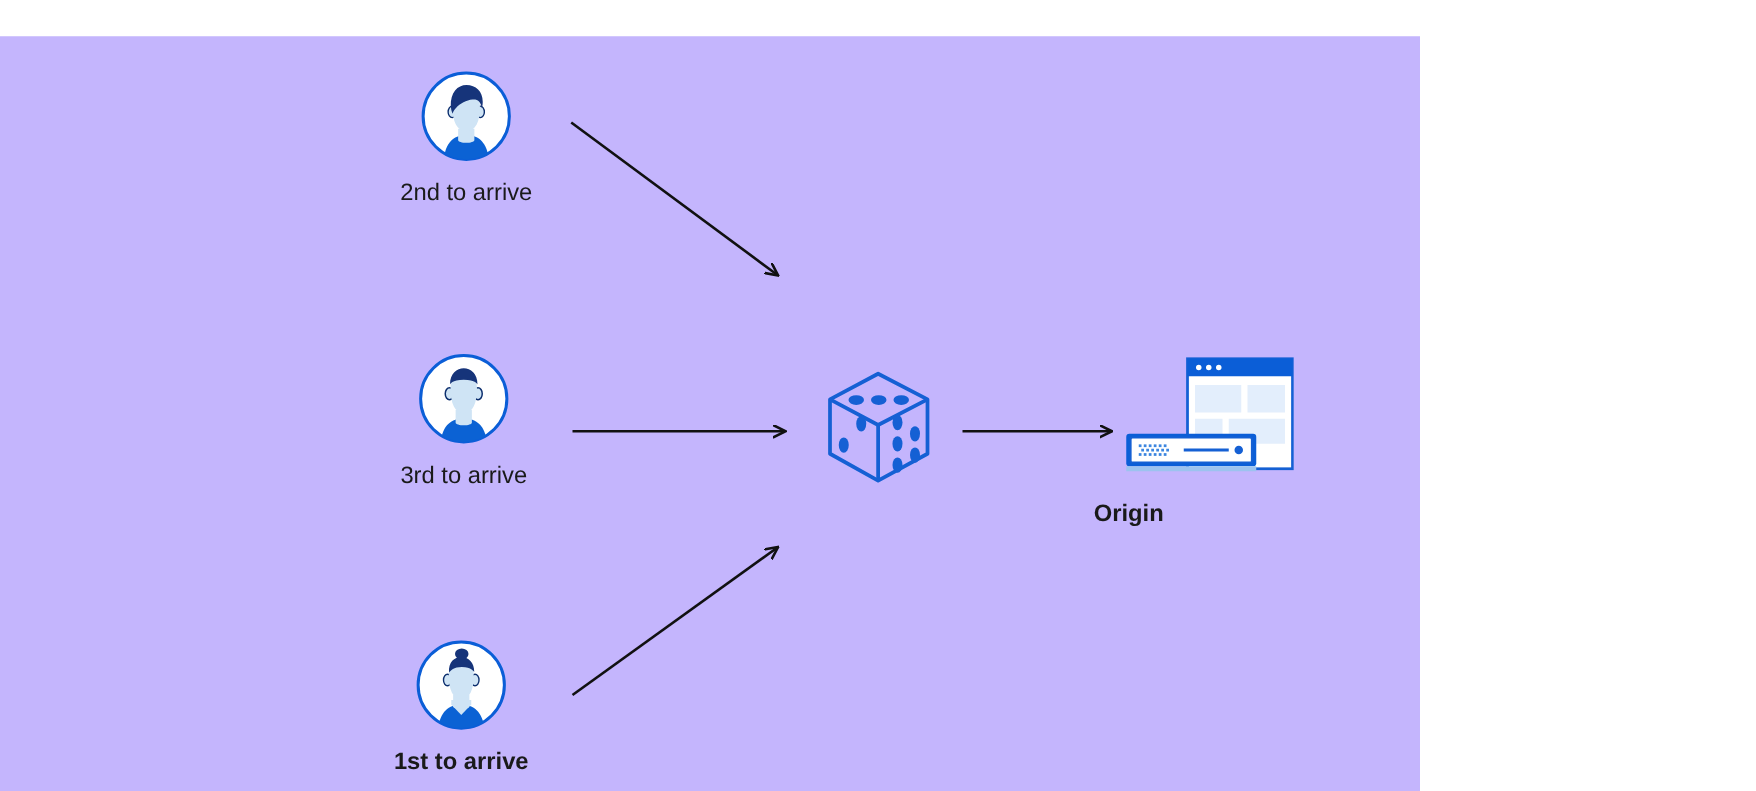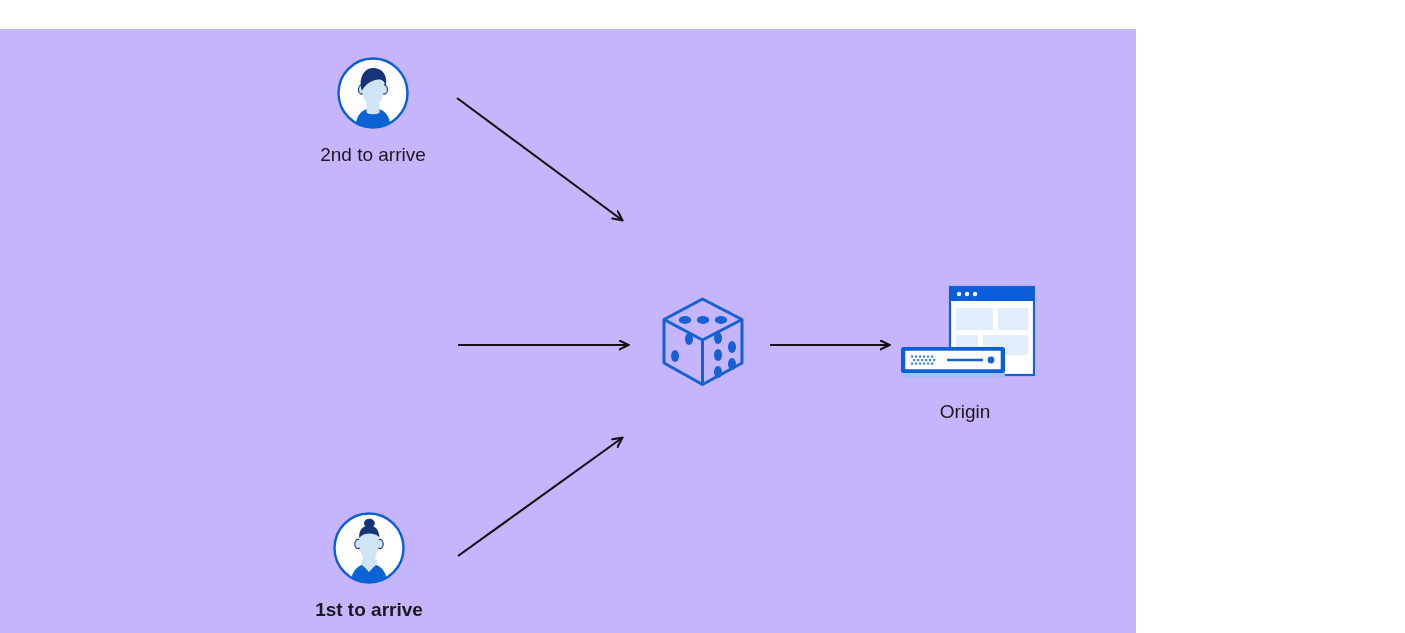--- a/index.html
+++ b/index.html
@@ -33,21 +33,22 @@
   }
   .node-label {
     font-size: 19px;
     line-height: 24px;
     color: #1a1a1a;
     margin-top: 12px;
     white-space: nowrap;
   }
   .origin-node {
     width: 180px;
-    text-align: center;
+    text-align: left;
+    font-weight: bold;
   }
   .origin-wrap {
     width: 140px;
     height: 105px;
     margin: 0 auto;
     position: relative;
   }
   .dice-node {
     width: 110px;
     height: 110px;
@@ -93,20 +94,41 @@
           <ellipse cx="26.8" cy="34.5" rx="3.3" ry="4.6" fill="#cfe4f5" stroke="#0d2f6e" stroke-width="1.1"></ellipse>
           <ellipse cx="49.2" cy="34.5" rx="3.3" ry="4.6" fill="#cfe4f5" stroke="#0d2f6e" stroke-width="1.1"></ellipse>
           <path d="M27 31 C27 19.5 33.5 14.5 38 14.5 C42.5 14.5 49 19.5 49 31 C49 42 45.5 50 38 50 C30.5 50 27 42 27 31 Z" fill="#cfe4f5"></path>
           <path d="M25.6 30 C25.2 19 31 13 38.2 13 C45.6 13 51.2 18 51.2 26.5 C51.2 29.5 50.4 31.5 50.4 31.5 C49.6 26 47 24.2 43 24.6 C38.2 25.1 33 27.6 29.8 31.4 C28.2 33.2 27.4 34.6 27 36 C26.2 34 25.7 32 25.6 30 Z" fill="#16347a"></path>
         </g>
       </svg>
     </div>
     <div class="node-label">2nd to arrive</div>
   </div>
 
+  <div class="node avatar-node" style="left:301px; top:252px;">
+    <div class="avatar-wrap">
+      <svg viewBox="0 0 76 76" width="76" height="76">
+        <defs>
+            <clipPath id="c3">
+              <circle cx="38" cy="38" r="34.5"></circle>
+            </clipPath>
+          </defs>
+        <circle cx="38" cy="38" r="34.5" fill="#ffffff" stroke="#0b5ed7" stroke-width="2.4"></circle>
+        <g clip-path="url(#c3)">
+          <path d="M19.5 76 C19.5 60.5 27.5 53.5 38 53.5 C48.5 53.5 56.5 60.5 56.5 76 Z" fill="#0b62d4"></path>
+          <path d="M31.5 47 h13 v10 c0 3 -13 3 -13 0 Z" fill="#cfe4f5"></path>
+          <ellipse cx="26.6" cy="34" rx="3.4" ry="4.8" fill="#cfe4f5" stroke="#0d2f6e" stroke-width="1.2"></ellipse>
+          <ellipse cx="49.4" cy="34" rx="3.4" ry="4.8" fill="#cfe4f5" stroke="#0d2f6e" stroke-width="1.2"></ellipse>
+          <path d="M27.4 30 C27.4 19.5 33.5 15 38 15 C42.5 15 48.6 19.5 48.6 30 C48.6 41.5 45.2 49.5 38 49.5 C30.8 49.5 27.4 41.5 27.4 30 Z" fill="#cfe4f5"></path>
+          <path d="M27 26.5 C27 17.5 32.5 13.5 38 13.5 C43.5 13.5 49 17.5 49 26.5 C49 26.5 47.5 22.8 38 22.8 C28.5 22.8 27 26.5 27 26.5 Z" fill="#16347a"></path>
+        </g>
+      </svg>
+    </div>
+    <div class="node-label">3rd to arrive</div>
+  </div>
 
   <div class="node avatar-node" style="left:299px; top:481px;font-weight:bold;">
     <div class="avatar-wrap">
       <svg viewBox="0 0 76 76" width="76" height="76">
         <defs>
             <clipPath id="c1">
               <circle cx="38" cy="38" r="34.5"></circle>
             </clipPath>
           </defs>
         <circle cx="38" cy="38" r="34.5" fill="#ffffff" stroke="#0b5ed7" stroke-width="2.4"></circle>

